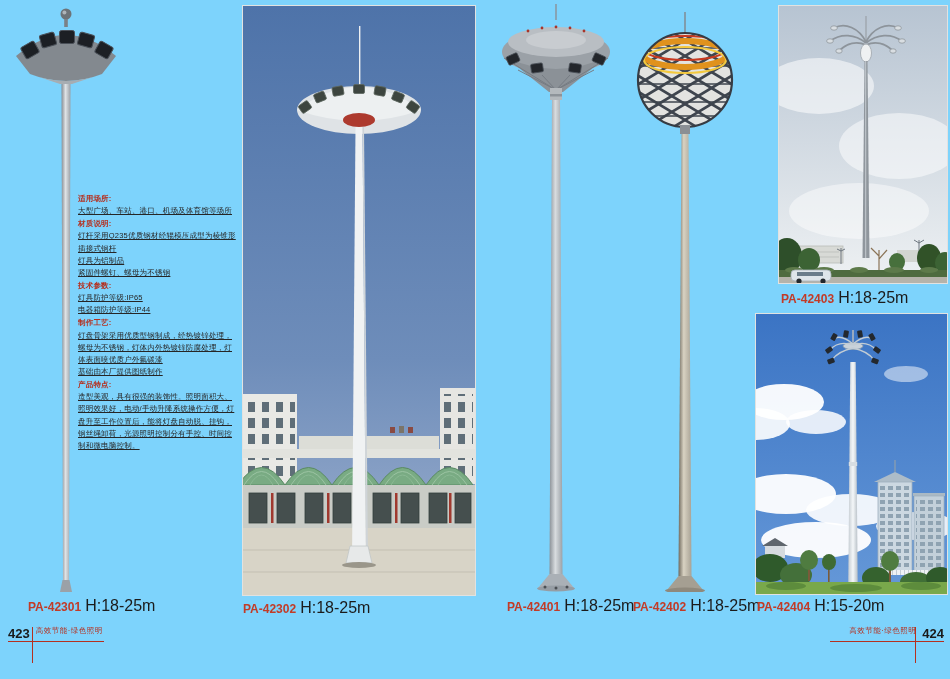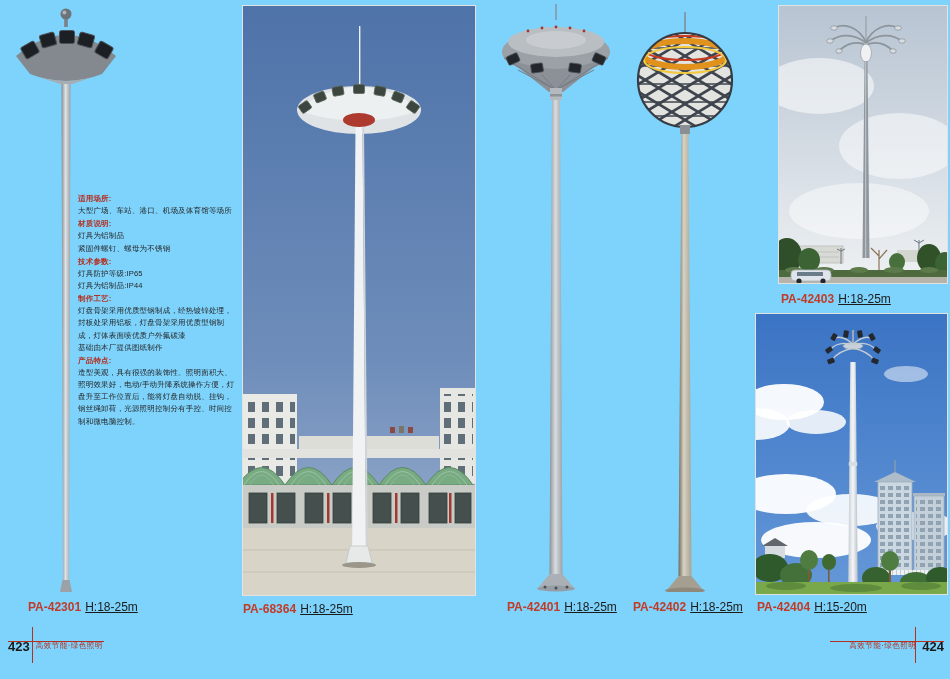--- a/index.html
+++ b/index.html
@@ -6,29 +6,29 @@
   .page{position:relative;width:950px;height:679px;background:#7dd3fc;overflow:hidden;
         font-family:"Liberation Sans","DejaVu Sans",sans-serif;}
   .photo{position:absolute;border:1px solid #e2e2e0;box-sizing:border-box;overflow:hidden;margin:0;padding:0;}
   .cutout{position:absolute;margin:0;padding:0;}
   .photo svg,.cutout svg{display:block;}
 
   
   .info{position:absolute;left:78px;top:192px;width:158px;font-size:7.5px;line-height:1.62;
         color:#222;letter-spacing:0.2px;}
   .sec-title{color:#b5301f;font-weight:bold;margin-top:1px;}
-  .sec-line{color:#262626;}
+  .sec-line{color:#262626;text-decoration:underline;}
 
   
   .plabel{position:absolute;white-space:nowrap;}
   .plabel .code{color:#c23b27;font-weight:bold;font-size:12px;margin-top:20px;}
-  .plabel .ph{color:#1b1b1b;font-size:12px;margin-left:4px;text-decoration:underline;}
+  .plabel .ph{color:#1b1b1b;font-size:16px;margin-left:4px;}
 
   
-  .footer{position:absolute;top:626px;height:40px;display:flex;align-items:center;gap:6px;}
+  .footer{position:absolute;top:626px;height:40px;display:flex;align-items:flex-start;gap:6px;}
   .fl{left:8px;width:96px;}
   .fr{left:830px;width:114px;justify-content:flex-end;}
   .pagenum{font-weight:bold;font-size:13px;color:#1a1a1a;}
   .slogan{color:#b5301f;font-size:7.5px;font-weight:normal;letter-spacing:0.5px;}
   .hline{position:absolute;left:0;right:0;top:15px;height:1px;background:#b5301f;}
   .fl .vline{position:absolute;left:24px;top:1px;width:1px;height:36px;background:#b5301f;}
   .fr .vline{position:absolute;right:28px;top:1px;width:1px;height:36px;background:#b5301f;}
 </style>
 </head>
 <body>
@@ -61,31 +61,32 @@
     </svg>
   </figure>
 
   <div class="info">
     <div class="sec">
       <div class="sec-title">适用场所:</div>
       <div class="sec-line">大型广场、车站、港口、机场及体育馆等场所</div>
     </div>
     <div class="sec">
       <div class="sec-title">材质说明:</div>
+      <div class="sec-line">灯杆采用Q235优质钢材经辊模压成型为棱锥形插接式钢杆</div>
       <div class="sec-line">灯具为铝制品</div>
       <div class="sec-line">紧固件螺钉、螺母为不锈钢</div>
     </div>
     <div class="sec">
       <div class="sec-title">技术参数:</div>
       <div class="sec-line">灯具防护等级:IP65</div>
-      <div class="sec-line">灯具为铝制品:IP44</div>
+      <div class="sec-line">电器箱防护等级:IP44</div>
     </div>
     <div class="sec">
       <div class="sec-title">制作工艺:</div>
-      <div class="sec-line">灯盘骨架采用优质型钢制成，经热镀锌处理，封板处采用铝板，灯盘骨架采用优质型钢制成，灯体表面喷优质户外氟碳漆</div>
+      <div class="sec-line">灯盘骨架采用优质型钢制成，经热镀锌处理，螺母为不锈钢，灯体内外热镀锌防腐处理，灯体表面喷优质户外氟碳漆</div>
       <div class="sec-line">基础由本厂提供图纸制作</div>
     </div>
     <div class="sec">
       <div class="sec-title">产品特点:</div>
       <div class="sec-line">造型美观，具有很强的装饰性。照明面积大、照明效果好，电动/手动升降系统操作方便，灯盘升至工作位置后，能将灯盘自动脱、挂钩，钢丝绳卸荷，光源照明控制分有手控、时间控制和微电脑控制。</div>
     </div>
   </div>
 
   <figure class="photo" style="left:242px;top:5px;width:234px;height:591px">
     <svg width="232" height="589" viewBox="0 0 232 589">
@@ -409,21 +410,21 @@
           <ellipse cx="100" cy="274" rx="26" ry="4"></ellipse>
           <ellipse cx="165" cy="272" rx="20" ry="4"></ellipse>
         </g>
     </svg>
   </figure>
 
   <div class="plabel" style="left:28px;top:597px">
     <span class="code">PA-42301</span><span class="ph">H:18-25m</span>
   </div>
   <div class="plabel" style="left:243px;top:599px">
-    <span class="code">PA-68364</span><span class="ph">H:18-25m</span>
+    <span class="code">PA-42302</span><span class="ph">H:18-25m</span>
   </div>
   <div class="plabel" style="left:507px;top:597px">
     <span class="code">PA-42401</span><span class="ph">H:18-25m</span>
   </div>
   <div class="plabel" style="left:633px;top:597px">
     <span class="code">PA-42402</span><span class="ph">H:18-25m</span>
   </div>
   <div class="plabel" style="left:781px;top:289px">
     <span class="code">PA-42403</span><span class="ph">H:18-25m</span>
   </div>

